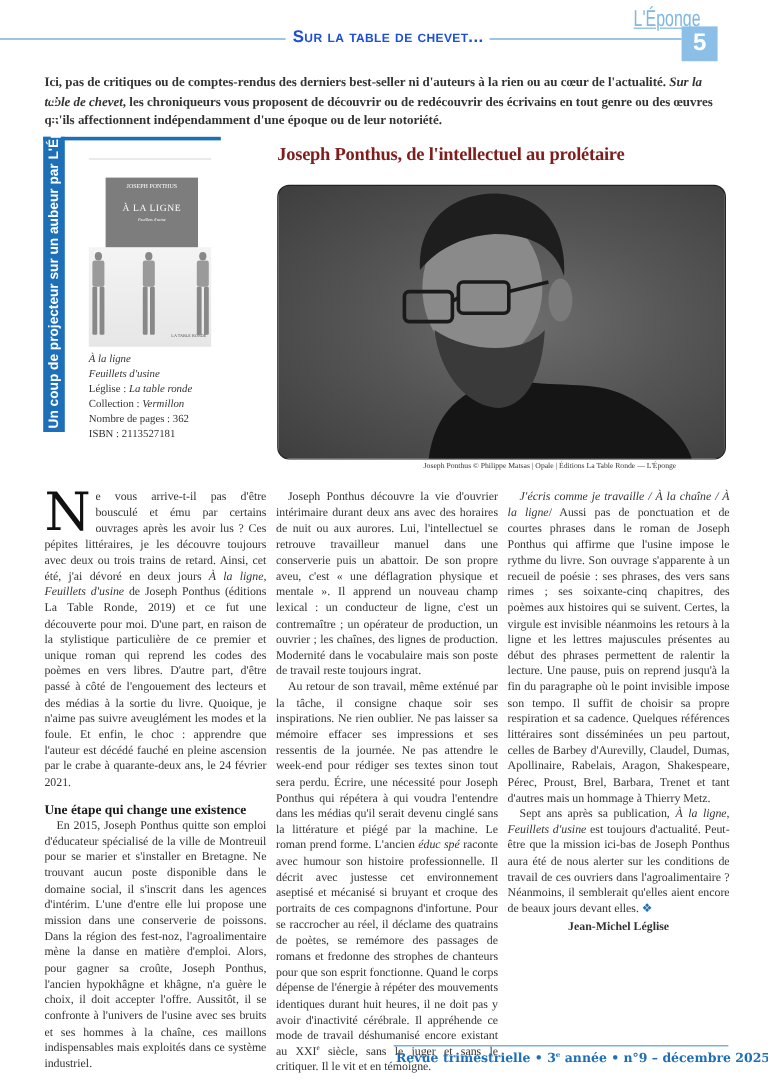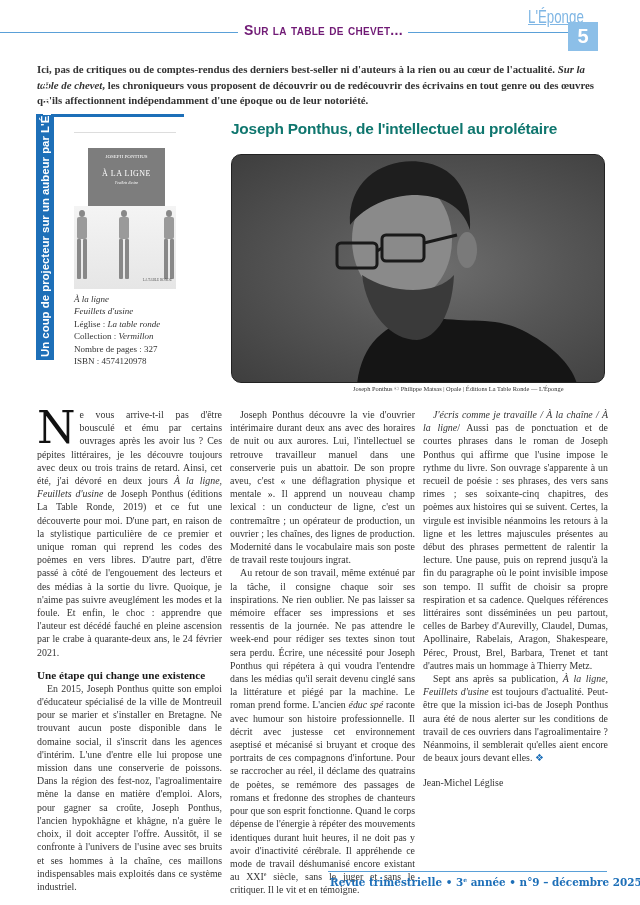--- a/index.html
+++ b/index.html
@@ -1,18 +1,18 @@
 <!DOCTYPE html>
 <html><head>
 <meta charset="utf-8">
 <style>
   html,body{margin:0;padding:0;background:#fff;}
   body{width:640px;height:905px;position:relative;overflow:hidden;font-family:"DejaVu Serif",serif;color:#222;}
   .hdr-line{position:absolute;top:32px;height:1px;background:#5aa0d8;}
-  .hdr-title{position:absolute;top:22px;left:244px;font-family:"Liberation Sans",sans-serif;font-weight:bold;color:#701a75;font-size:14px;font-variant:small-caps;letter-spacing:0.3px;}
+  .hdr-title{position:absolute;top:22px;left:244px;font-family:"Liberation Sans",sans-serif;font-weight:bold;color:#1d4ed8;font-size:14px;font-variant:small-caps;letter-spacing:0.3px;}
   .hdr-brand{position:absolute;top:6px;left:528px;font-family:"Liberation Sans",sans-serif;color:#7fb6e4;font-size:19px;font-stretch:condensed;transform:scaleX(0.7);transform-origin:left;text-decoration:underline;}
   .pagenum{position:absolute;top:22px;left:568px;width:30px;height:29px;background:#8cbfe8;color:#fff;font-family:"Liberation Sans",sans-serif;font-weight:bold;font-size:20px;text-align:center;line-height:29px;}
   .intro{position:absolute;top:62px;left:37px;width:568px;font-size:10.8px;line-height:15.5px;color:#333;font-weight:bold;font-family:"Liberation Serif",serif;}
   .intro i{font-weight:bold;}
   .sidebar-top{position:absolute;top:114px;left:36px;width:148px;height:3px;background:#1d6fb8;}
   .side-band{position:absolute;top:114px;left:36px;width:18px;height:246px;background:#1d6fb8;}
   .side-text{position:absolute;left:37px;top:357px;width:244px;transform:rotate(-90deg);transform-origin:0 0;color:#fff;font-family:"Liberation Sans",sans-serif;font-weight:bold;font-size:11.4px;white-space:nowrap;line-height:17px;}
   .book-rule{position:absolute;top:132px;left:74px;width:102px;height:1px;background:#ddd;}
   .cover{position:absolute;top:148px;left:74px;width:102px;height:132px;}
   .cover-top{position:absolute;top:0;left:14px;width:77px;height:58px;background:#7d7d7d;color:#fff;text-align:center;font-family:"Liberation Serif",serif;}
@@ -20,29 +20,29 @@
   .cover-title{font-size:8px;margin-top:10px;display:block;letter-spacing:0.5px;}
   .cover-sub{font-size:3.5px;margin-top:3px;display:block;font-style:italic;}
   .cover-img{position:absolute;top:58px;left:0;width:102px;height:83px;background:linear-gradient(#f4f4f4,#e6e6e6);overflow:hidden;}
   .figure{position:absolute;top:4px;width:12px;height:72px;}
   .figure .head{position:absolute;left:3px;top:0;width:6px;height:7px;border-radius:50%;background:#888;}
   .figure .torso{position:absolute;left:1px;top:7px;width:10px;height:22px;background:#9a9a9a;border-radius:2px;}
   .figure .leg{position:absolute;top:29px;width:4px;height:40px;background:#888;border-radius:1px;}
   .cover-pub{position:absolute;bottom:7px;right:4px;font-size:3.5px;color:#555;font-family:"Liberation Serif",serif;}
   .book-info{position:absolute;top:293px;left:74px;width:150px;font-size:9px;line-height:12.4px;color:#333;font-family:"Liberation Serif",serif;}
   .book-info .it{font-style:italic;}
-  .article-title{position:absolute;top:120px;left:231px;font-size:15.4px;font-weight:bold;color:#0f766e;font-family:Liberation Sans, sans-serif;letter-spacing:-0.2px;}
+  .article-title{position:absolute;top:120px;left:231px;font-size:15.4px;font-weight:bold;color:#7f1d1d;font-family:Liberation Serif, serif;letter-spacing:-0.2px;}
   .photo{position:absolute;top:154px;left:231px;width:374px;height:229px;border-radius:10px;overflow:hidden;background:radial-gradient(ellipse at 55% 50%,#6d6d6d 0%,#565656 45%,#3e3e3e 100%);border:1px solid #222;box-sizing:border-box;}
   .caption{position:absolute;top:385px;left:353px;font-size:6.4px;color:#333;font-family:"Liberation Serif",serif;white-space:nowrap;}
   .col{position:absolute;top:408px;width:185px;font-size:9.9px;line-height:13.2px;color:#333;text-align:justify;font-family:"Liberation Serif",serif;hyphens:manual;}
   .col p{margin:0;text-indent:10px;}
   .col p.noind{text-indent:0;}
   .col h3{font-size:11.2px;margin:9px 0 0;font-weight:bold;color:#1a1a1a;line-height:14px;}
   .dropcap{float:left;font-size:44px;line-height:36px;margin:2px 4px 0 0;font-family:"DejaVu Serif",serif;color:#111;}
-  .sign{text-align:left;font-weight:normal;margin-top:12px;}
+  .sign{text-align:center;font-weight:bold;margin-top:2px;}
   .deco{color:#1d6fb8;}
   .foot-line{position:absolute;top:871px;left:328px;width:279px;height:1px;background:#5aa0d8;}
   .footer{position:absolute;top:876px;left:330px;width:277px;text-align:right;font-size:10.4px;font-weight:bold;color:#1d6fb8;font-family:"DejaVu Serif",serif;white-space:nowrap;}
   sup{font-size:6px;vertical-align:super;line-height:0;}
 </style>
 </head>
 <body>
 
 <div class="hdr-line" style="left:0;width:238px;"></div>
 <div class="hdr-title">Sur la table de chevet...</div>
@@ -84,22 +84,22 @@
     <span class="cover-title">À LA LIGNE</span>
     <span class="cover-sub">Feuillets d'usine</span>
   </div>
 </div>
 
 <div class="book-info">
   <div class="it">À la ligne</div>
   <div class="it">Feuillets d'usine</div>
   <div><span>Léglise : </span><span class="it">La table ronde</span></div>
   <div><span>Collection : </span><span class="it">Vermillon</span></div>
-  <div>Nombre de pages : 327</div>
-  <div>ISBN : 4574120978</div>
+  <div>Nombre de pages : 362</div>
+  <div>ISBN : 2113527181</div>
 </div>
 
 <div class="article-title">Joseph Ponthus, de l'intellectuel au prolétaire</div>
 <div class="photo" title="Portrait de Joseph Ponthus">
   <svg width="374" height="229" viewBox="0 0 374 229">
     <path d="M125 229 C130 190 150 170 190 160 C230 170 260 160 290 175 C320 190 340 210 345 229 Z" fill="#151515"></path>
     <ellipse cx="170" cy="85" rx="50" ry="62" fill="#8a8a8a"></ellipse>
     <path d="M118 70 C115 20 160 0 195 8 C225 14 240 40 238 75 C230 50 210 40 180 40 C150 42 130 55 118 70 Z" fill="#1e1e1e"></path>
     <path d="M130 120 C135 160 160 185 185 185 C205 183 220 160 222 120 C205 140 160 140 130 120 Z" fill="#3a3a3a"></path>
     <rect x="105" y="88" width="40" height="25" rx="4" fill="none" stroke="#1a1a1a" stroke-width="3"></rect>

